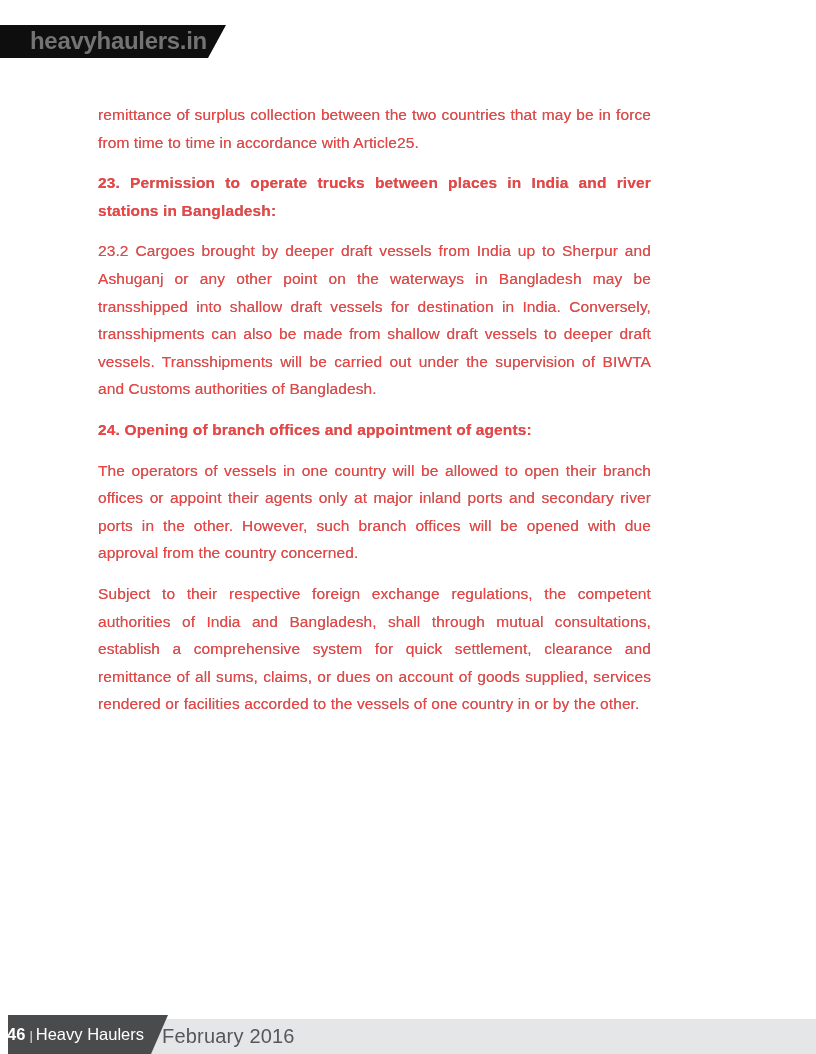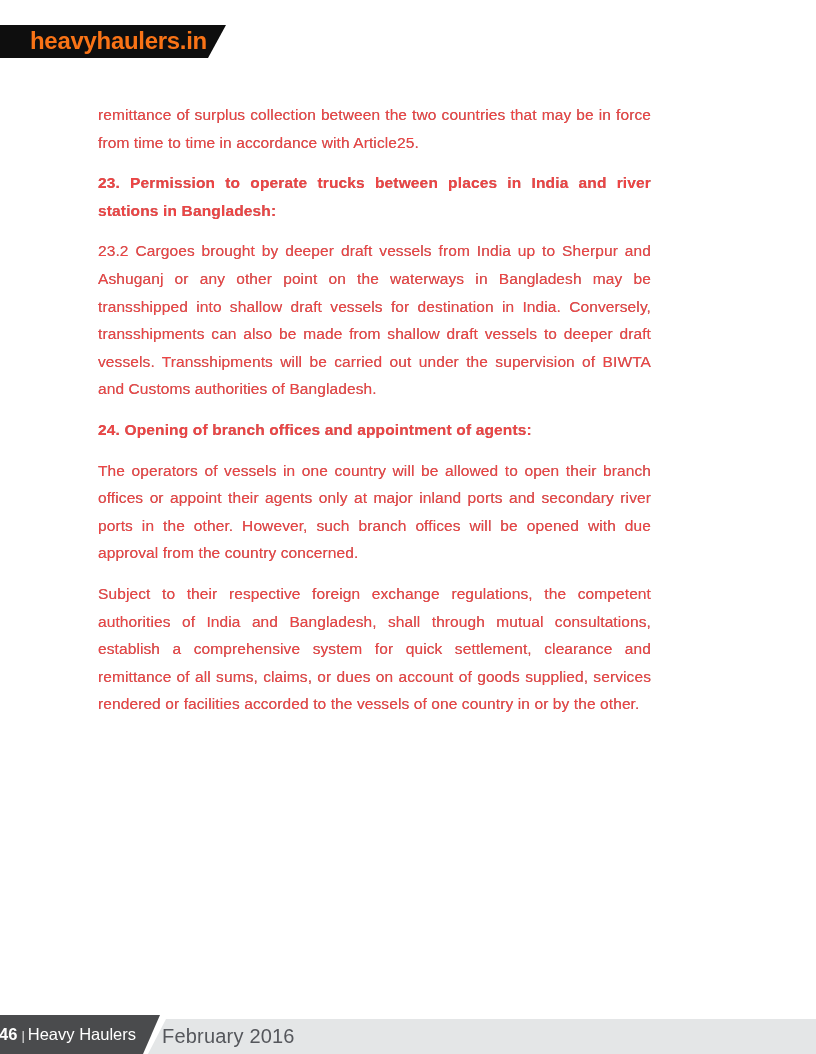--- a/index.html
+++ b/index.html
@@ -21,21 +21,21 @@
     top: 25px;
     left: 0;
     width: 226px;
     height: 33px;
     background: #0e0e0e;
     clip-path: polygon(0 0, 100% 0, calc(100% - 18px) 100%, 0 100%);
     display: flex;
     align-items: center;
   }
   .masthead .logo {
-    color: #f97316;
+    color: #737373;
     font-size: 24px;
     font-weight: bold;
     letter-spacing: -0.3px;
     padding-left: 30px;
     line-height: 1;
     padding-bottom: 2px;
   }
 
   
   .article {
@@ -71,21 +71,21 @@
     align-items: center;
   }
   .footer-light .issue-date {
     color: #55575c;
     font-size: 20px;
     padding-left: 14px;
     letter-spacing: 0.2px;
   }
   .footer-dark {
     position: absolute;
-    left: 0;
+    left: 8px;
     bottom: 0;
     width: 160px;
     height: 39px;
     background: #4a4b4d;
     clip-path: polygon(0 0, 100% 0, calc(100% - 17px) 100%, 0 100%);
     display: flex;
     align-items: center;
     justify-content: flex-end;
     padding-right: 0;
     box-sizing: border-box;

